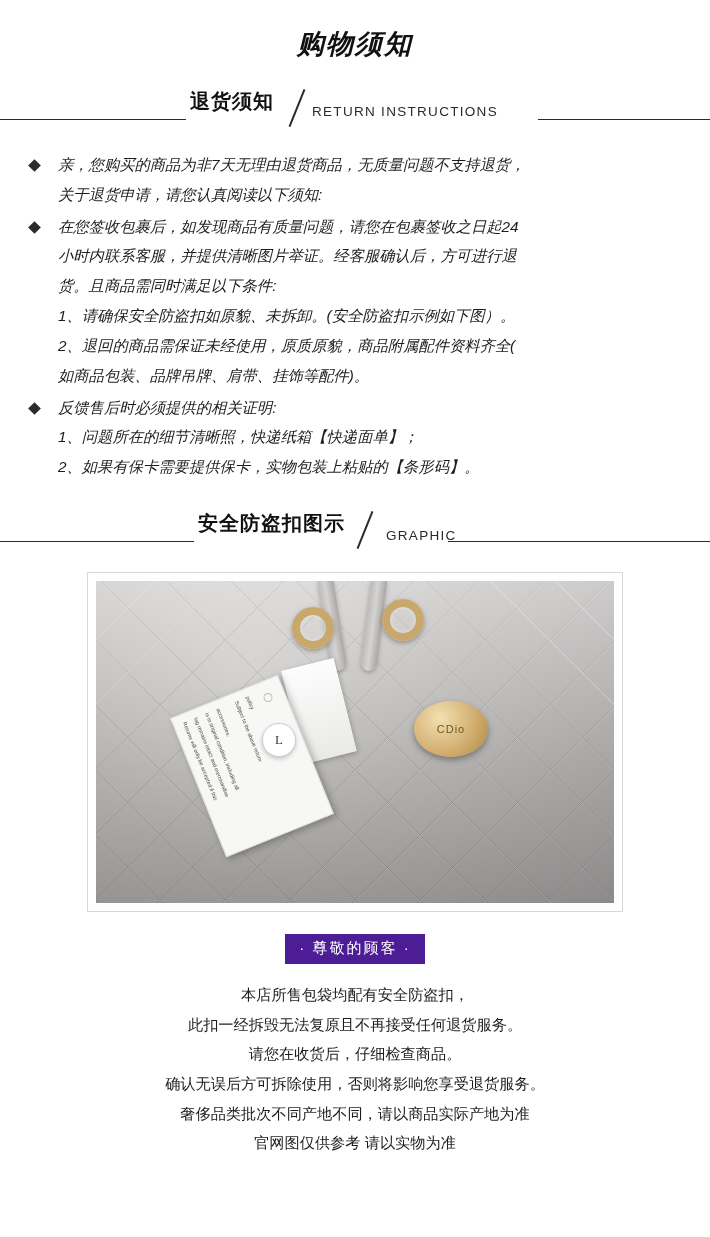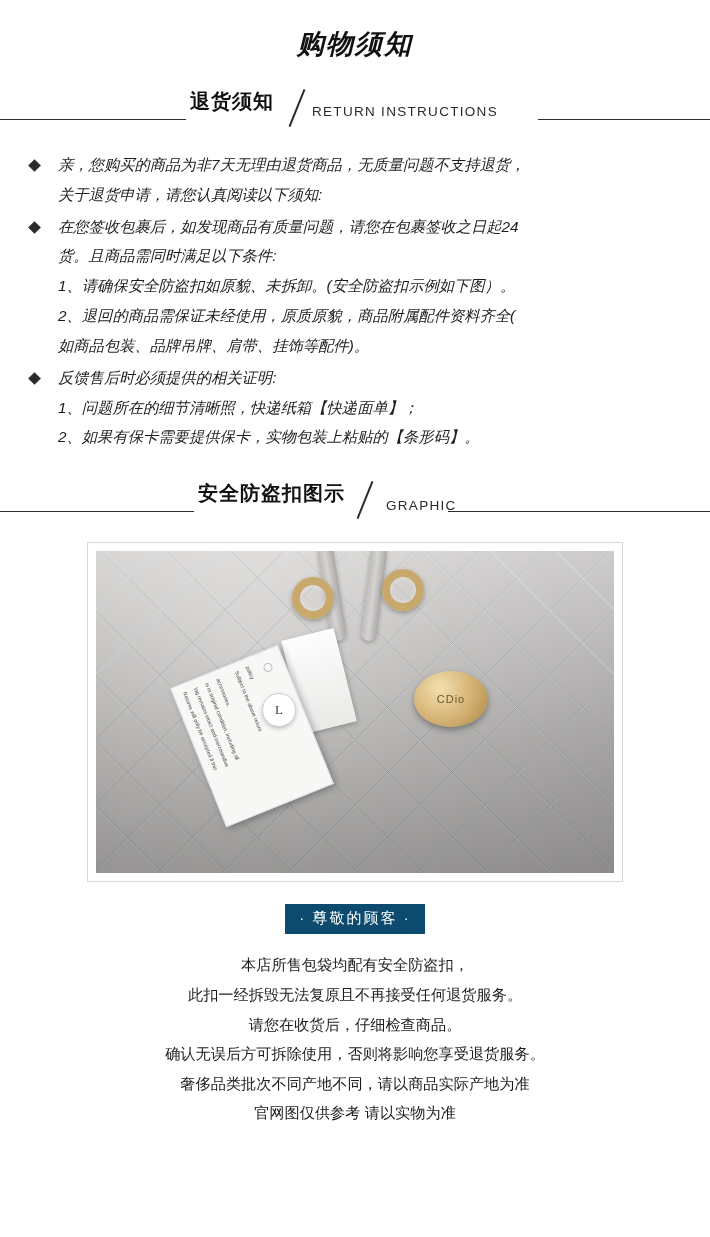--- a/index.html
+++ b/index.html
@@ -225,21 +225,21 @@
     transform:translate(-50%,-50%);
     font-size:13px;
     color:#3a3a3a;
     font-family:"Liberation Serif", serif;
   }
 
   
   .notice-badge {
     width:140px;
     margin:22px auto 8px;
-    background:#0c4a6e;
+    background:#4c1d95;
     color:#fff;
     text-align:center;
     font-size:15px;
     letter-spacing:2px;
     padding:5px 0 6px;
   }
   .notice-lines {
     text-align:center;
     font-size:15.2px;
     line-height:1.95;
@@ -265,20 +265,21 @@
 
   <div class="bullet-block">
     <span class="diamond"></span>
     <p>亲，您购买的商品为非7天无理由退货商品，无质量问题不支持退货，</p>
     <p>关于退货申请，请您认真阅读以下须知:</p>
   </div>
 
   <div class="bullet-block">
     <span class="diamond"></span>
     <p>在您签收包裹后，如发现商品有质量问题，请您在包裹签收之日起24</p>
+    <p>小时内联系客服，并提供清晰图片举证。经客服确认后，方可进行退</p>
     <p>货。且商品需同时满足以下条件:</p>
     <p class="sub-line">1、请确保安全防盗扣如原貌、未拆卸。(安全防盗扣示例如下图）。</p>
     <p class="sub-line">2、退回的商品需保证未经使用，原质原貌，商品附属配件资料齐全(</p>
     <p class="sub-line">如商品包装、品牌吊牌、肩带、挂饰等配件)。</p>
   </div>
 
   <div class="bullet-block">
     <span class="diamond"></span>
     <p>反馈售后时必须提供的相关证明:</p>
     <p class="sub-line">1、问题所在的细节清晰照，快递纸箱【快递面单】；</p>

